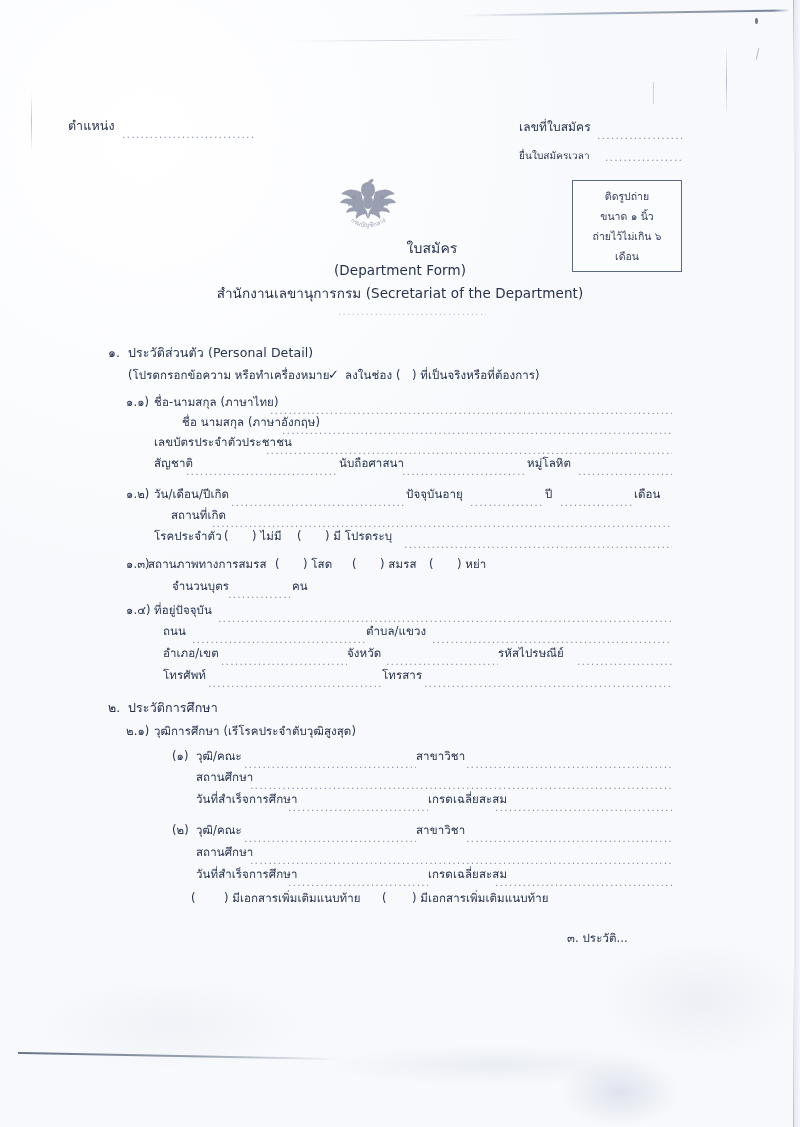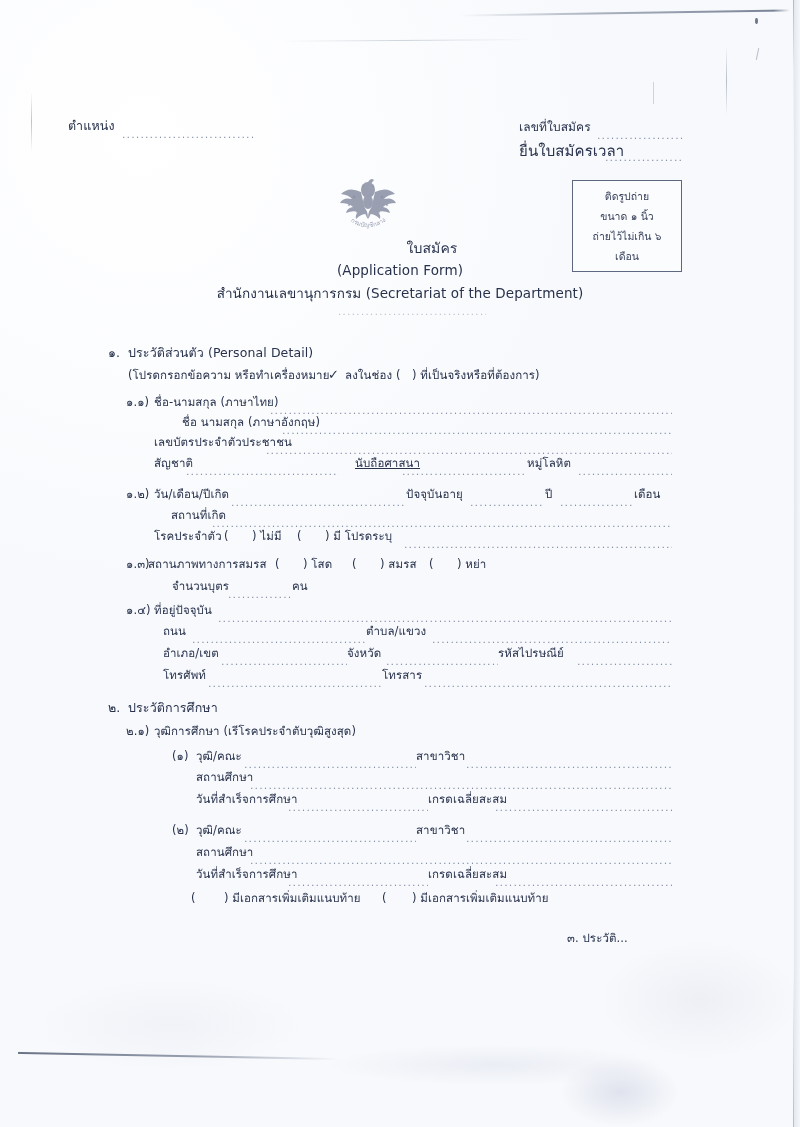--- a/index.html
+++ b/index.html
@@ -149,21 +149,21 @@
     line-height: 9px;
     opacity: 0.85;
   }
   .dots::before {
     content: "........................................................................................................................................................................................";
   }
 
   
   .hdr-pos { left: 68px; top: 118px; font-size: 12.5px; }
   .hdr-appno { left: 519px; top: 120px; font-size: 12px; }
-  .hdr-time { left: 519px; top: 142px; font-size: 15px; }
+  .hdr-time { left: 519px; top: 150px; font-size: 10px; }
 
   
   .emblem {
     position: absolute;
     left: 337px; top: 176px;
     width: 62px; height: 58px;
     opacity: 0.82;
   }
 
   
@@ -280,21 +280,21 @@
         <circle cx="26" cy="10" r="1"></circle>
           <circle cx="36" cy="10" r="1"></circle>
       </g>
       <path id="arcpath" d="M10 40 a22 16 0 0 0 42 0" fill="none"></path>
       <text font-size="6.2" fill="#6a7490" opacity="0.8" font-family="DejaVu Sans, sans-serif">
         <textPath href="#arcpath" startOffset="12%">กรมบัญชีกลาง</textPath>
       </text>
     </svg>
 
     <div class="t title-th ink">ใบสมัคร</div>
-    <div class="t title-en ink">(Application Form)</div>
+    <div class="t title-en ink">(Department Form)</div>
     <div class="t title-dept ink">สำนักงานเลขานุการกรม (Secretariat of the Department)</div>
     <div class="title-rule"></div>
 
     <div class="t sec-num ink" style="left:108px; top:345px;">๑.</div>
     <div class="t sec-num ink" style="left:128px; top:345px;">ประวัติส่วนตัว (Personal Detail)</div>
 
     <div class="t ink" style="left:128px; top:369px;">(โปรดกรอกข้อความ หรือทำเครื่องหมาย</div>
     <div class="t ink" style="left:328px; top:367px; font-size:13px;">✓</div>
     <div class="t ink" style="left:345px; top:369px;">ลงในช่อง (</div>
     <div class="t ink" style="left:412px; top:369px;">) ที่เป็นจริงหรือที่ต้องการ)</div>
@@ -304,21 +304,21 @@
     <div class="dots" style="left:270px; top:406px; width:402px;"></div>
 
     <div class="t ink" style="left:154px; top:416px;margin-left:28px;">ชื่อ นามสกุล (ภาษาอังกฤษ)</div>
     <div class="dots" style="left:282px; top:426px; width:390px;"></div>
 
     <div class="t ink" style="left:154px; top:436px;">เลขบัตรประจำตัวประชาชน</div>
     <div class="dots" style="left:266px; top:446px; width:406px;"></div>
 
     <div class="t ink" style="left:154px; top:457px;">สัญชาติ</div>
     <div class="dots" style="left:186px; top:467px; width:153px;"></div>
-    <div class="t ink" style="left:355px; top:457px;text-decoration:underline;">นับถือศาสนา</div>
+    <div class="t ink" style="left:339px; top:457px;">นับถือศาสนา</div>
     <div class="dots" style="left:402px; top:467px; width:125px;"></div>
     <div class="t ink" style="left:527px; top:457px;">หมู่โลหิต</div>
     <div class="dots" style="left:578px; top:467px; width:94px;"></div>
 
     <div class="t ink" style="left:126px; top:488px;">๑.๒)</div>
     <div class="t ink" style="left:154px; top:488px;">วัน/เดือน/ปีเกิด</div>
     <div class="dots" style="left:231px; top:498px; width:175px;"></div>
     <div class="t ink" style="left:406px; top:488px;">ปัจจุบันอายุ</div>
     <div class="dots" style="left:470px; top:498px; width:74px;"></div>
     <div class="t ink" style="left:545px; top:488px;">ปี</div>

